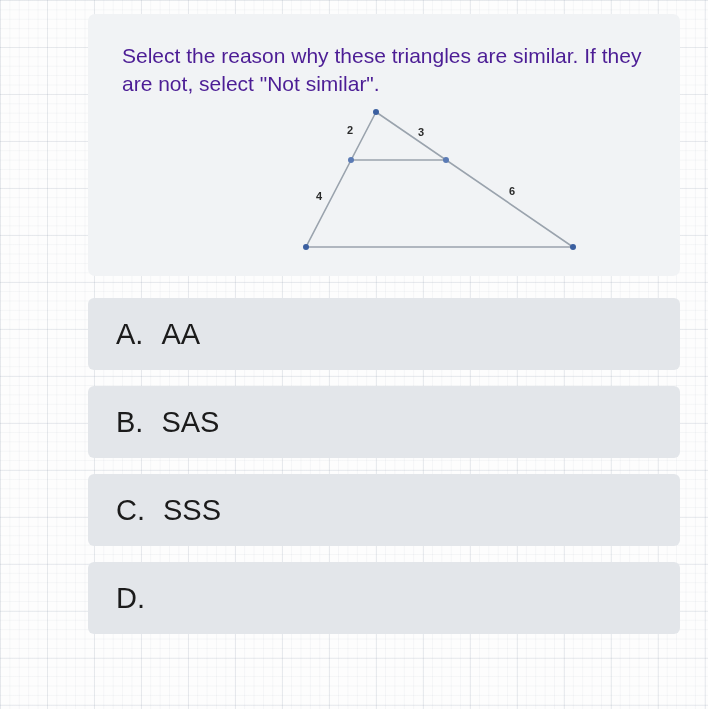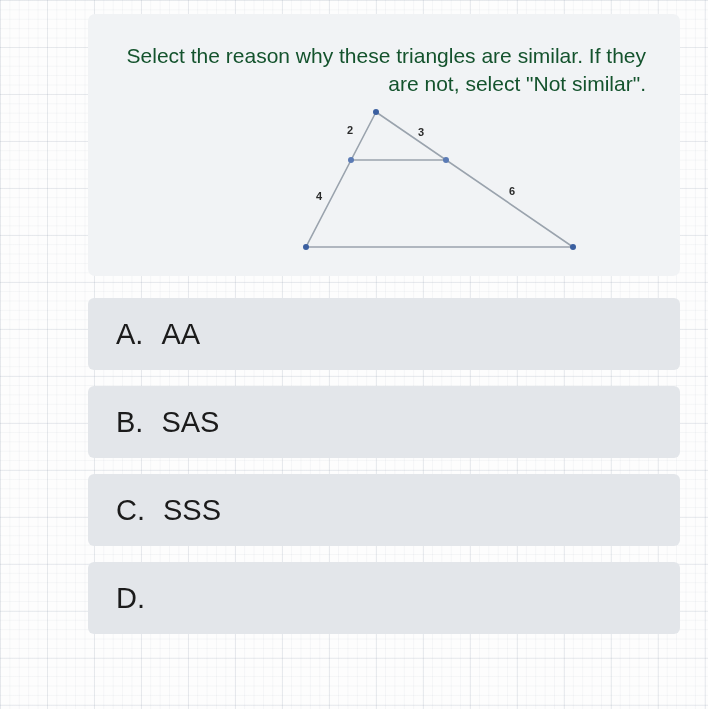--- a/index.html
+++ b/index.html
@@ -41,22 +41,22 @@
     padding: 18px 20px 14px 20px;
     box-sizing: border-box;
     width: 592px;
     height: 262px;
     position: relative;
   }
 
   .question-text {
     font-size: 21px;
     line-height: 1.32;
-    color: #14532d;
-    text-align: right;
+    color: #4c1d95;
+    text-align: left;
     padding: 10px 14px 0 14px;
     font-family: "Liberation Sans", sans-serif;
   }
 
   .figure-wrap {
     position: absolute;
     left: 20px;
     top: 88px;
     width: 552px;
     height: 160px;

